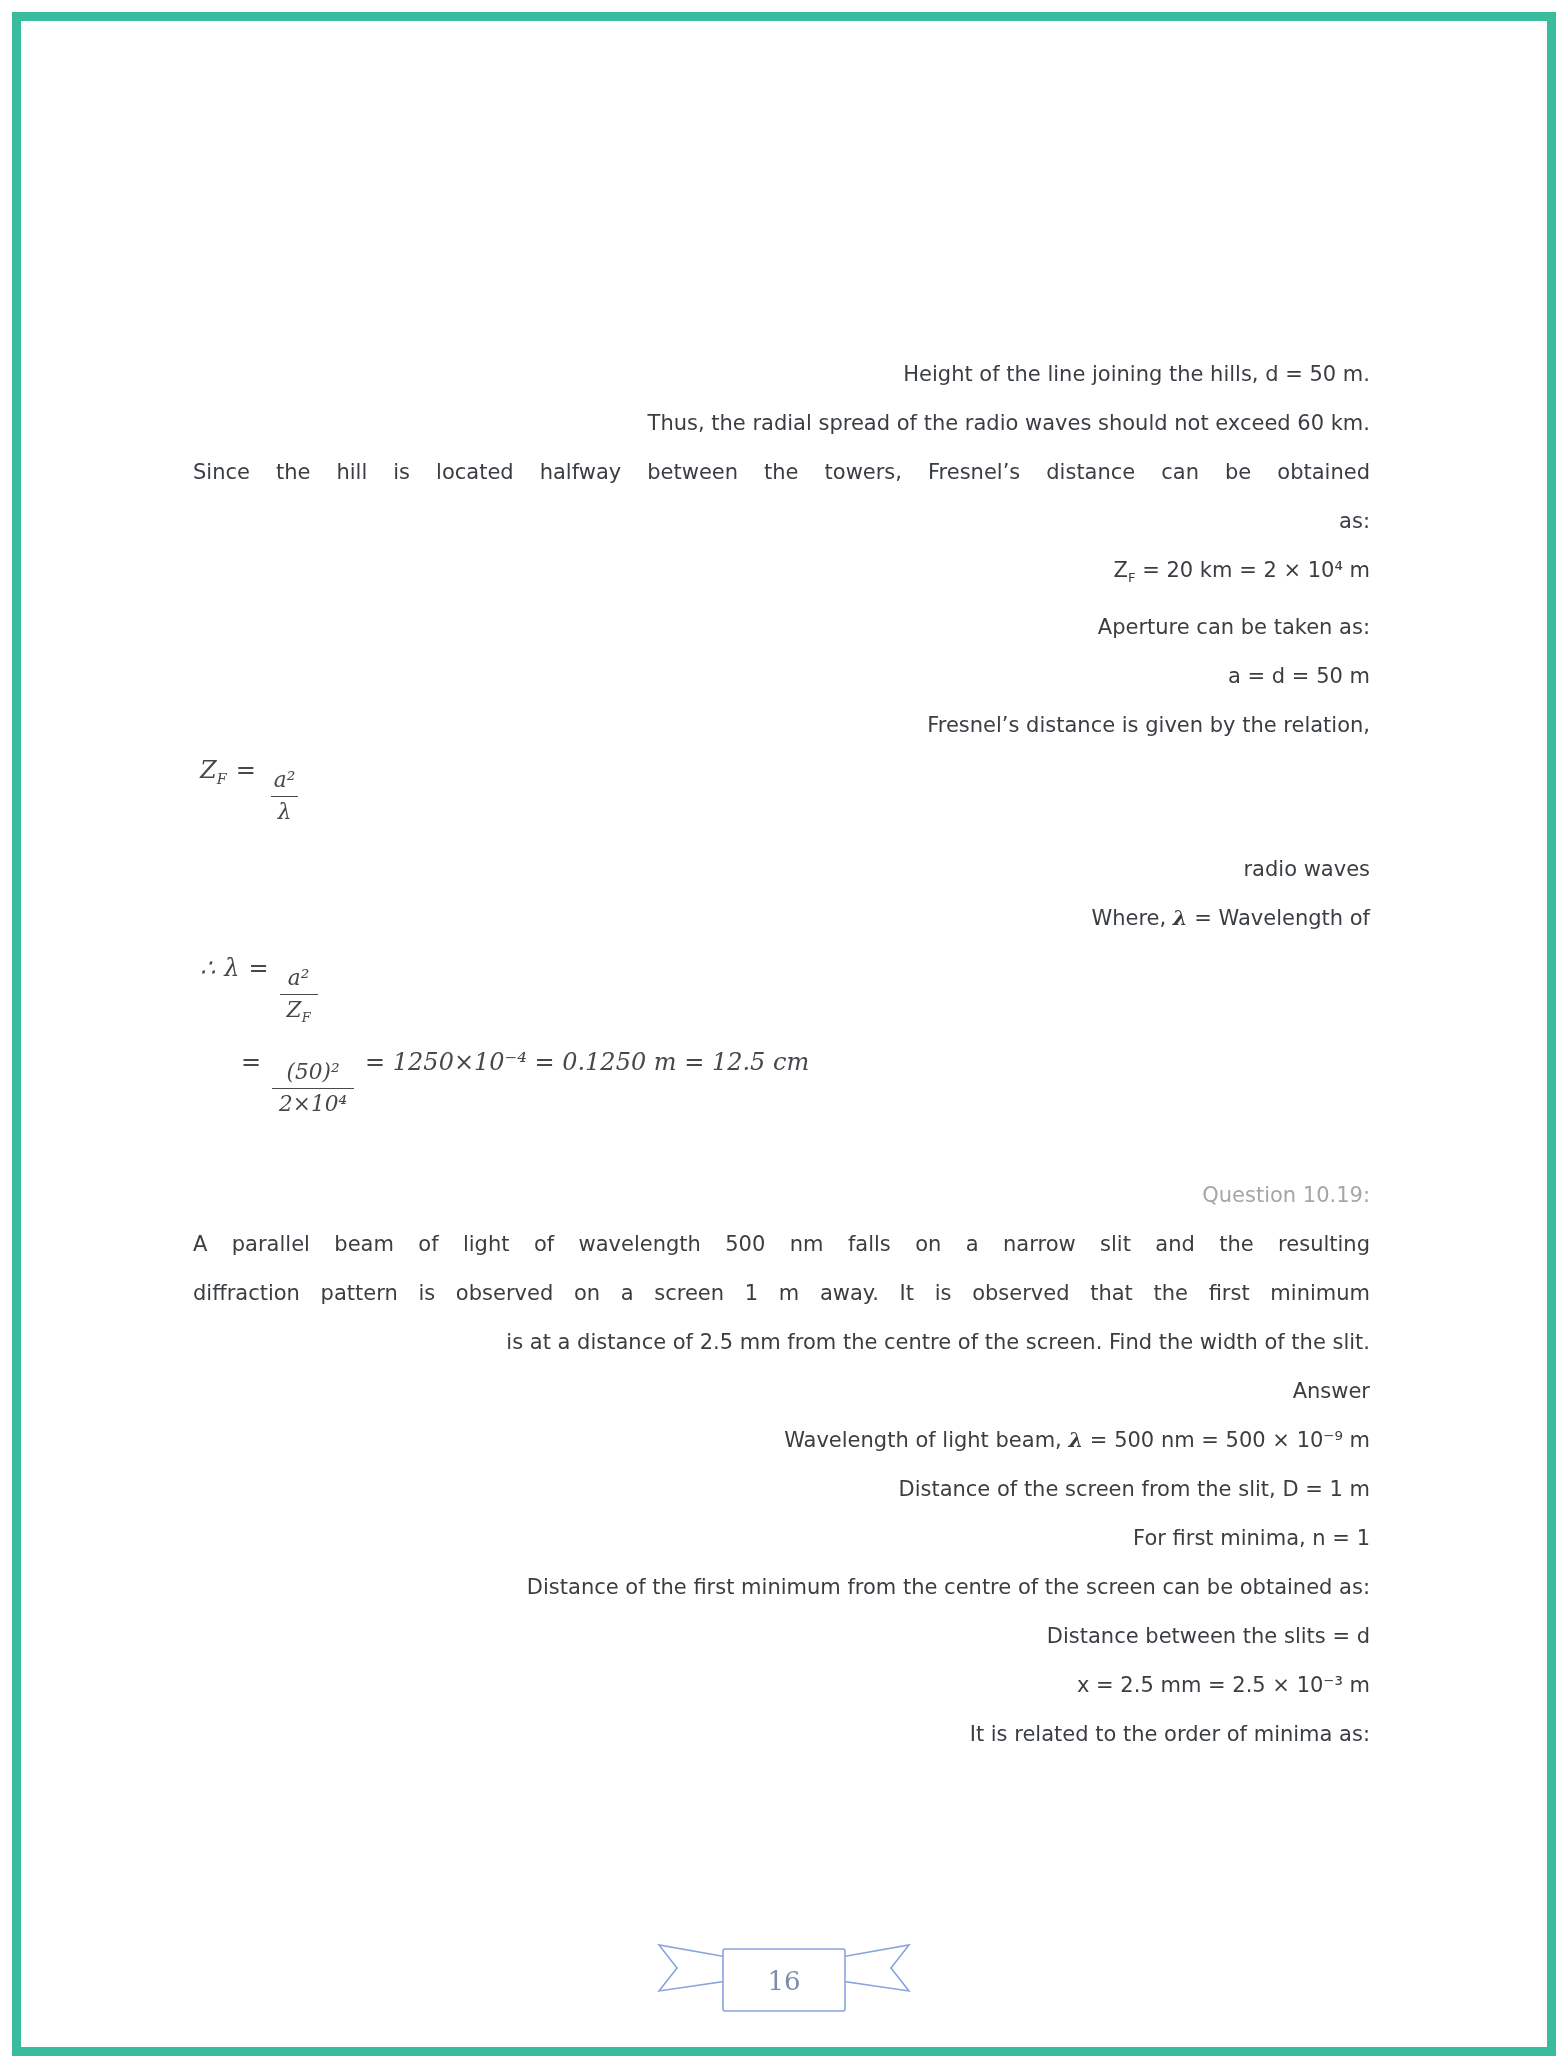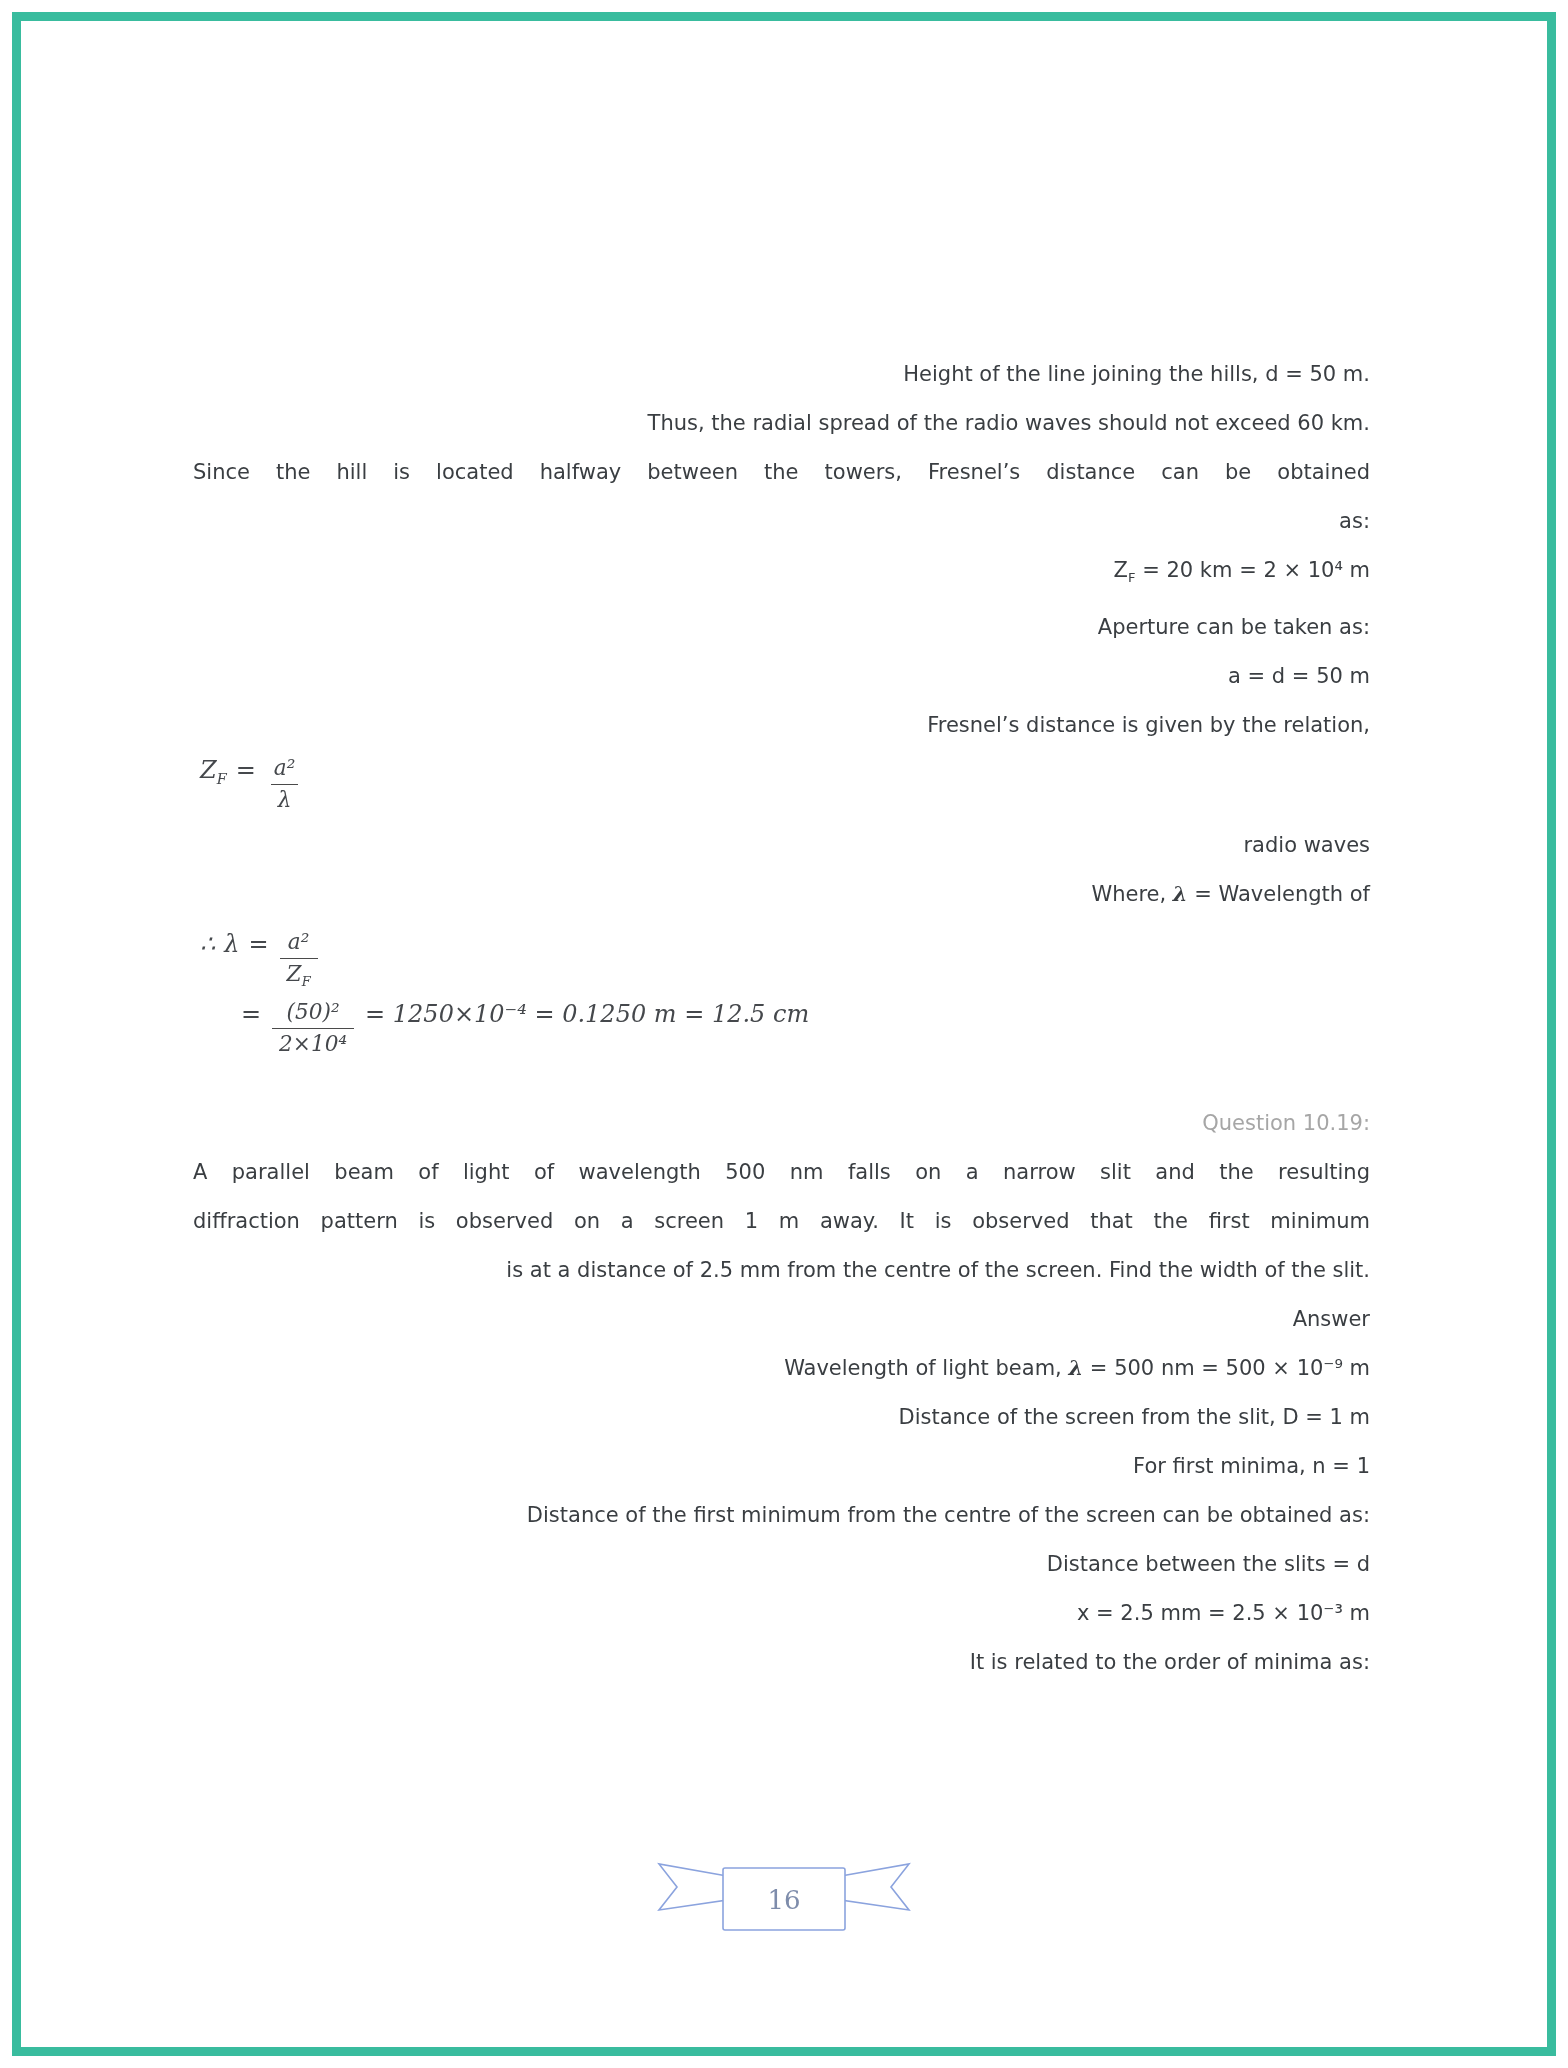--- a/index.html
+++ b/index.html
@@ -57,35 +57,35 @@
     gap: 9px;
     font-size: 24px;
     margin: 12px 0 14px 7px;
   }
   .formula sub { font-size: 0.6em; }
   .frac {
     display: inline-flex;
     flex-direction: column;
     align-items: center;
     font-size: 0.9em;
-    margin: 0 2px;
+    margin: 12px 2px;
   }
   .frac .num { display: block; padding: 0 7px 3px 7px; line-height: 1.15; }
   .frac .den {
     display: block;
     border-top: 1.4px solid #4a4a4a;
     padding: 3px 7px 0 7px;
     line-height: 1.15;
   }
   .formula.f2 { margin-top: 18px; margin-bottom: 6px; }
   .formula.f3 { margin-left: 48px; margin-top: 10px; margin-bottom: 30px; }
   
   .ribbon {
     position: absolute;
-    top: 1856px;
+    top: 1937px;
     left: 50%;
     transform: translateX(-50%);
   }
   .ribbon text {
     font-family: "DejaVu Serif", "Liberation Serif", serif;
   }
 </style>
 </head>
 <body>
 

